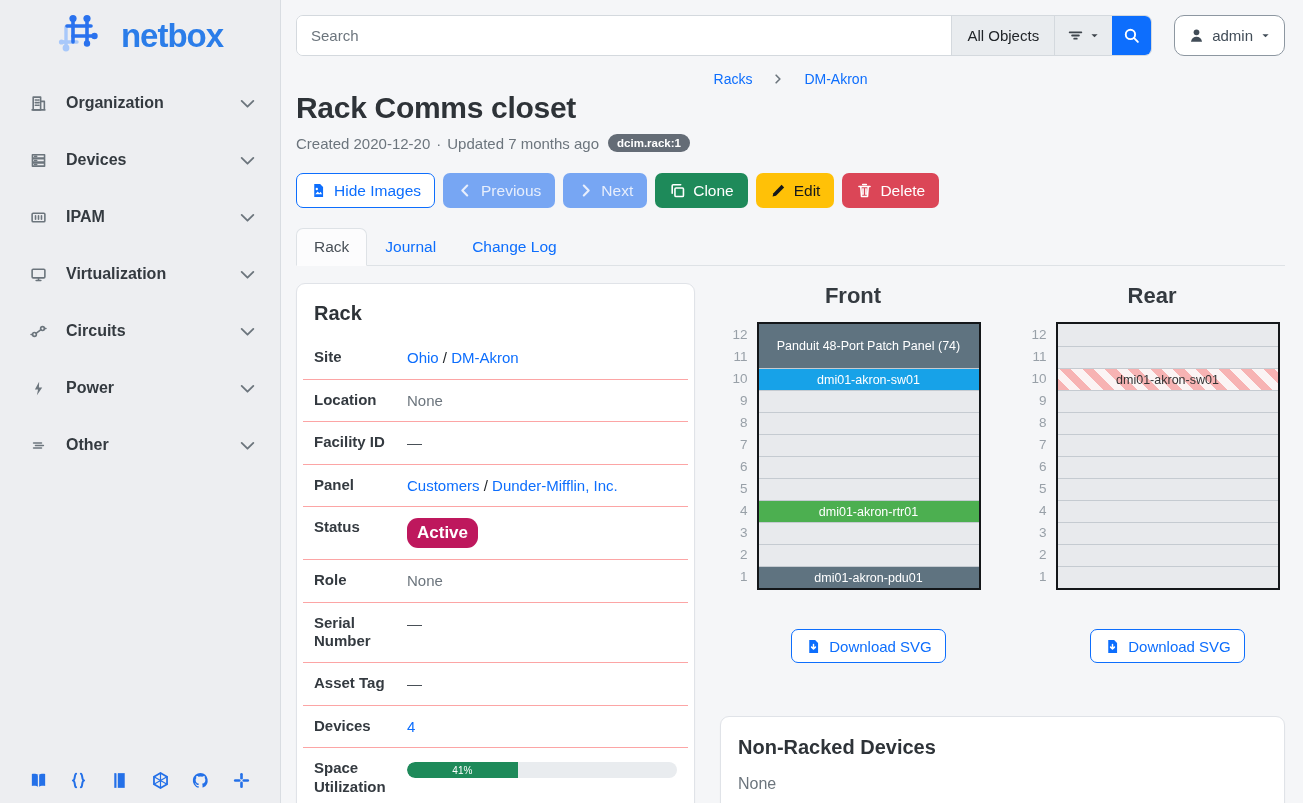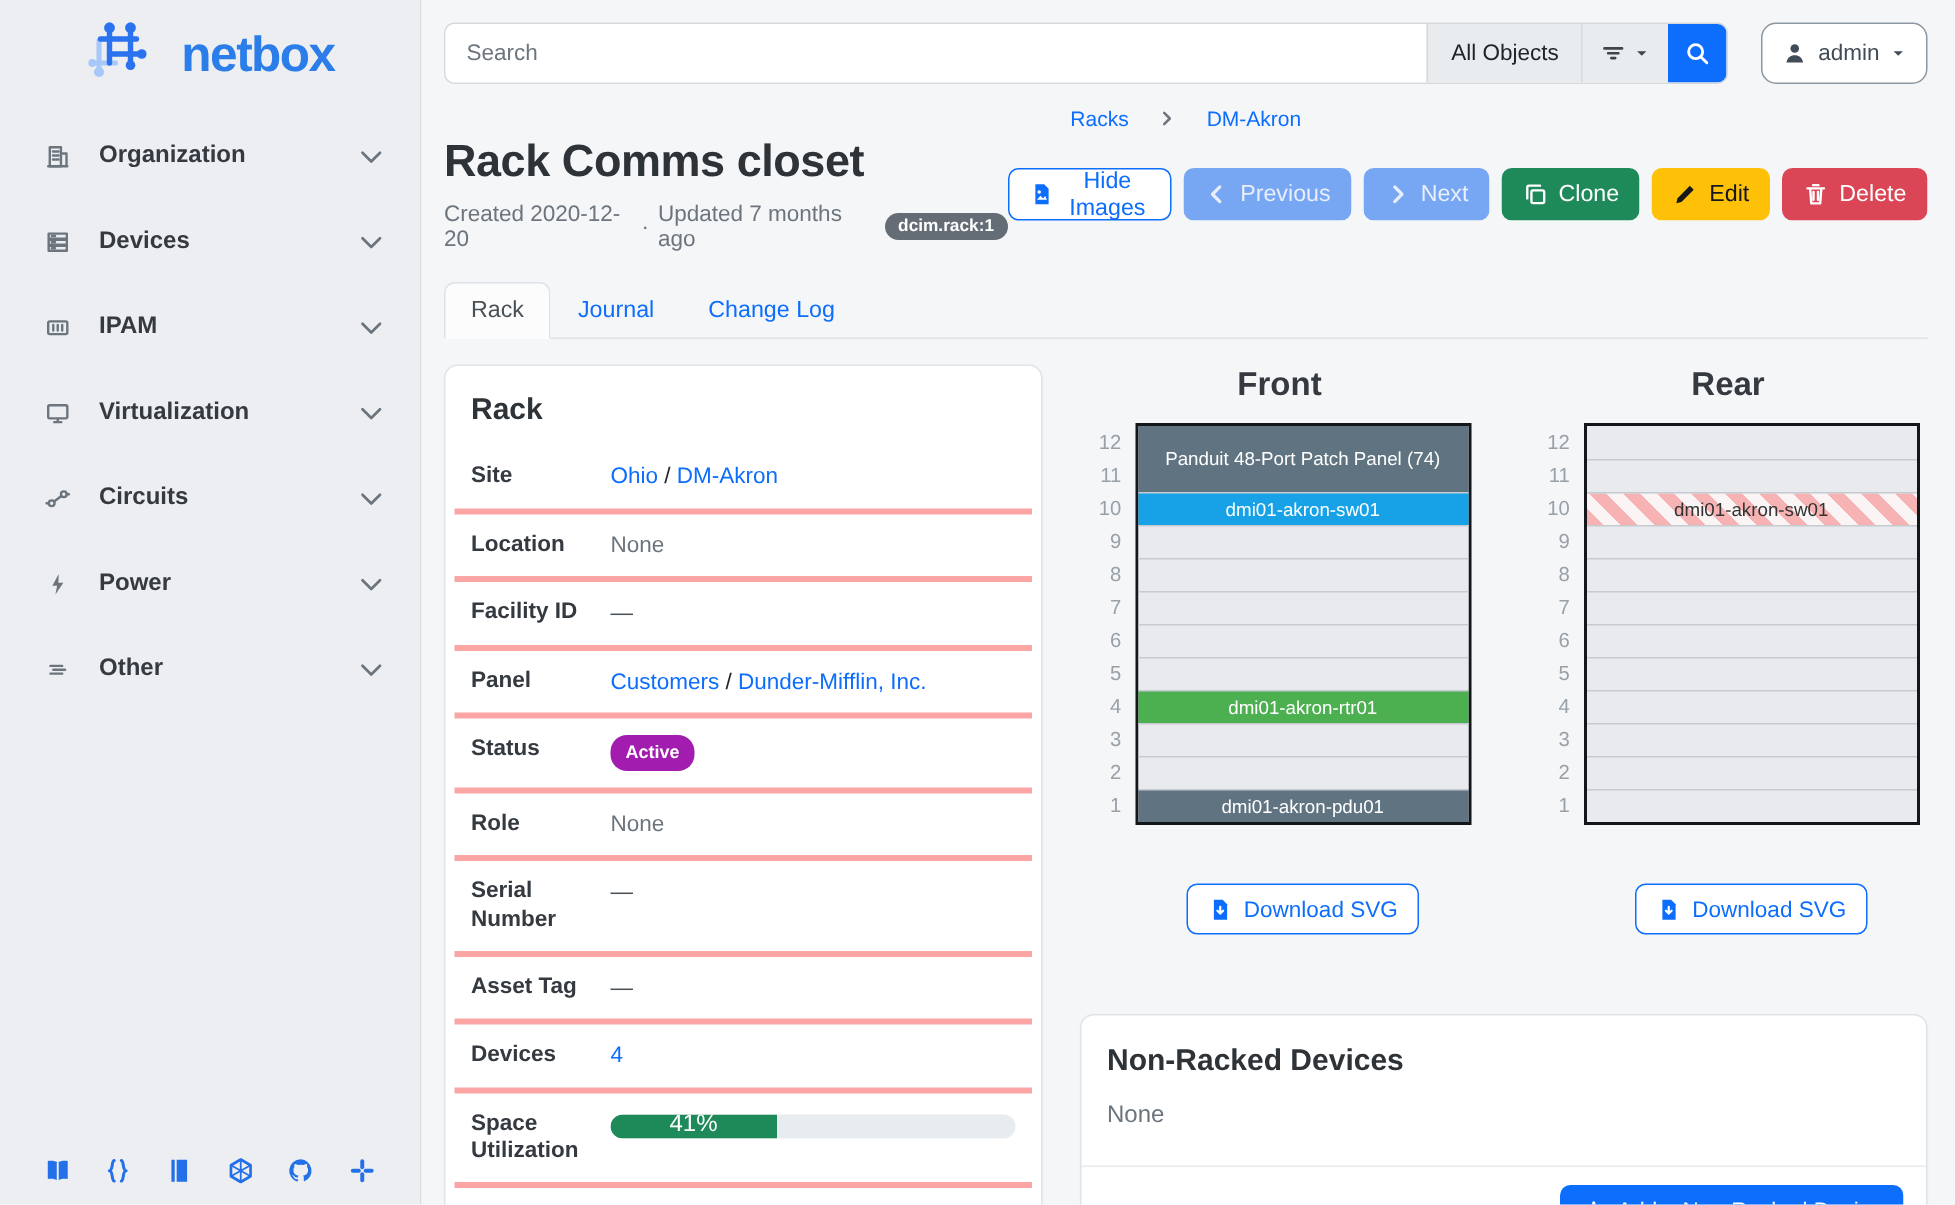--- a/index.html
+++ b/index.html
@@ -34,21 +34,21 @@
   .seg.filter { padding:0 12px; gap:5px; color:#3e454c; cursor:pointer; }
   .btn-search { width:39px; background:#0d6efd; border:none; color:#fff; display:flex; align-items:center; justify-content:center; cursor:pointer; }
   .admin-btn { display:flex; align-items:center; gap:7px; height:41px; padding:0 13px; background:#fff; border:1px solid #8d97a1; border-radius:10px; color:#414c57; font-size:15px; cursor:pointer; }
 
   
   .breadcrumb { margin-top:15px; font-size:14px; display:flex; align-items:center; gap:20px;justify-content:center; }
   .breadcrumb a { color:#0d6efd; }
   .crumb-sep { color:#6c757d; display:flex; }
 
   
-  .header-row { margin-top:4px; display:flex; align-items:flex-start; justify-content:space-between; }
+  .header-row { margin-top:4px; display:flex; align-items:flex-start; justify-content:space-between;flex-direction:column; }
   .page-title { font-size:30px; font-weight:bold; color:#2e3338; letter-spacing:-0.3px; }
   .meta-row { margin-top:9px; color:#6c757d; font-size:15px; display:flex; align-items:center; }
   .obj-badge { margin-left:9px; background:#646c76; color:#fff; font-size:11.5px; font-weight:bold; padding:3px 9px; border-radius:10px; }
   .actions { display:flex; gap:8px; margin-top:21px; }
   .btn { display:inline-flex; align-items:center; gap:7px; height:35px; padding:0 13px; border-radius:7px; font-size:15.5px; border:1px solid transparent; cursor:pointer; background:none; font-family:inherit; }
   .btn svg { flex:none; }
   .btn-outline { background:#fff; border-color:#0d6efd; color:#0d6efd; }
   .btn-soft { background:#77a6f3; color:#e7eefc; }
   .btn-green { background:#1e8a5a; color:#fff; }
   .btn-yellow { background:#ffc107; color:#14181c; }
@@ -59,29 +59,29 @@
   .tabs { margin-top:20px; display:flex; border-bottom:1px solid #dee2e6; }
   .tab { padding:9px 17px; font-size:15.5px; color:#0d6efd; cursor:pointer; border:1px solid transparent; border-bottom:none; border-radius:7px 7px 0 0; margin-bottom:-1px; }
   .tab.active { color:#495057; background:#fcfcfd; border-color:#dee2e6; border-bottom:1px solid #fcfcfd; }
 
   
   .content { margin-top:17px; display:flex; gap:25px; }
   .card { background:#fff; border:1px solid #e0e3e8; border-radius:9px; box-shadow:0 1px 2px rgba(0,0,0,0.03); }
   .rack-card { width:399px; }
   .card-title { font-size:20px; font-weight:bold; color:#2e3338; padding:18px 17px 12px; }
   .attr-row { display:flex; padding:11px 17px; align-items:flex-start; }
-  .attr-row + .attr-row { border-top:4px solid #fca5a5; margin:0 6px; padding:11px 11px; }
+  .attr-row + .attr-row { border-top:1px solid #fca5a5; margin:0 6px; padding:11px 11px; }
   .attr-row .lbl { width:93px; flex:none; font-weight:bold; color:#343a40; line-height:1.25; }
   .attr-row .val { flex:1; line-height:1.3; }
   .val a { color:#0d6efd; }
   .muted { color:#6c757d; }
   .dash { color:#495057; }
-  .badge-active { background:#a21caf; color:#fff; font-size:12px; font-weight:bold; padding:4px 10px; border-radius:11px; display:inline-block; }
+  .badge-active { background:#be185d; color:#fff; font-size:17px; font-weight:bold; padding:4px 10px; border-radius:11px; display:inline-block; }
   .progress { position:relative; height:16px; background:#e9ecef; border-radius:8px; overflow:hidden; margin-top:3px; }
-  .progress .fill { position:absolute; left:0; top:0; bottom:0; background:#1e8a5a; border-radius:8px 0 0 8px; display:flex; align-items:center; justify-content:center; color:#fff; font-size:16px; }
+  .progress .fill { position:absolute; left:0; top:0; bottom:0; background:#1e8a5a; border-radius:8px 0 0 8px; display:flex; align-items:center; justify-content:center; color:#fff; font-size:10px; }
   .progress .zero-label { position:absolute; inset:0; display:flex; align-items:center; justify-content:center; color:#343a40; font-size:12px; }
 
   
   .right-region { flex:1; display:flex; flex-direction:column; }
   .elev-row { display:flex; justify-content:space-between; padding:0 2px; }
   .elev-col { width:262px; display:flex; flex-direction:column; align-items:center; }
   .elev-title { font-size:22px; font-weight:bold; color:#343a40; margin-bottom:13px; }
   .rack-wrap { display:flex; }
   .unit-nums { width:22px; margin-right:9px; text-align:right; color:#98a0a8; font-size:13.5px; padding-top:2px; }
   .unit-nums div { height:22px; line-height:22px; }

